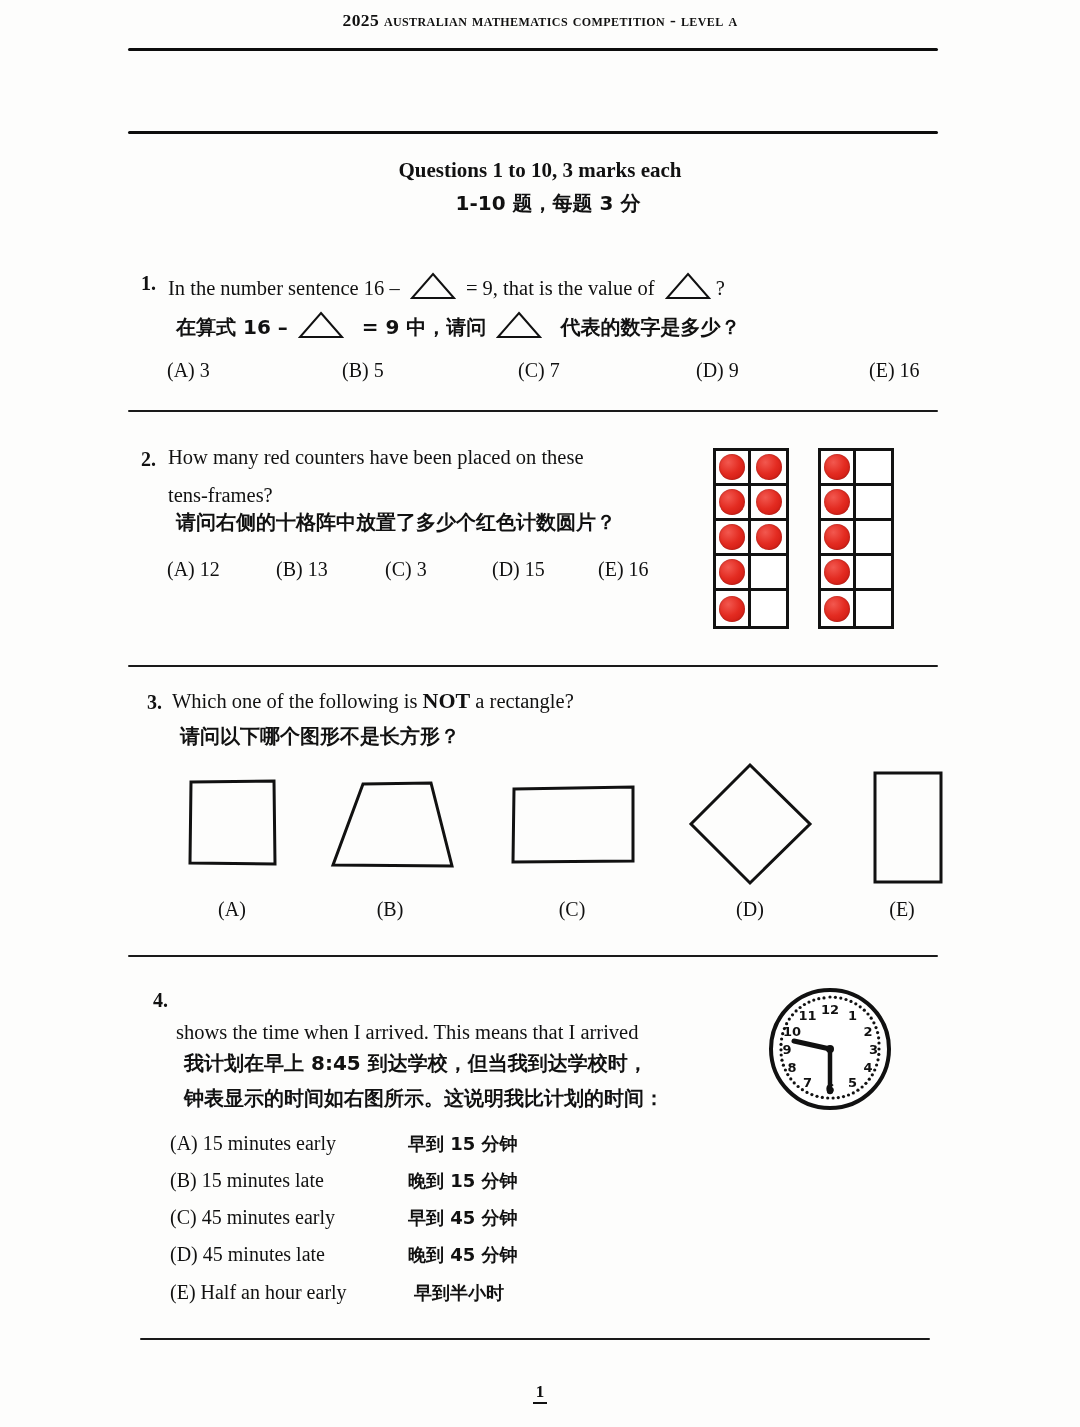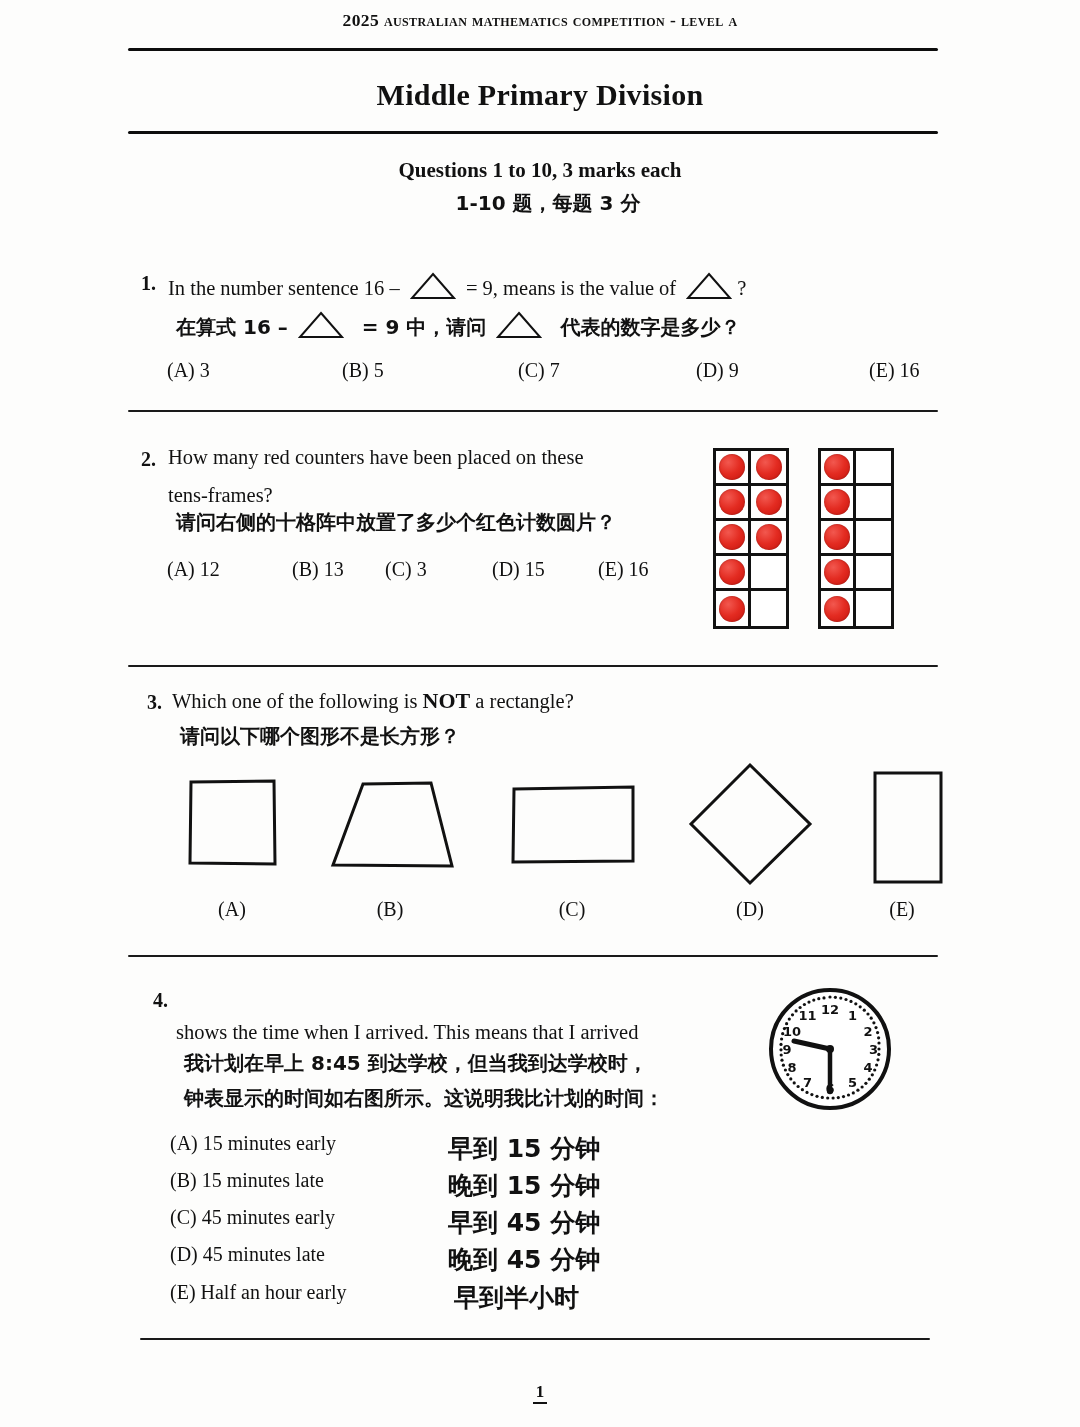--- a/index.html
+++ b/index.html
@@ -93,23 +93,22 @@
     font-size: 20px;
   }
 
   .opt {
     position: absolute;
     font-size: 20px;
     white-space: nowrap;
   }
   .opt-zh {
     position: absolute;
-    font-size: 25px;
+    font-size: 18px;
     white-space: nowrap;
-    margin-left: 40px;
   }
 
   .bold-not { font-weight: 700; font-size: 22px; }
 
   
   .tri {
     display: inline-block;
     vertical-align: -6px;
     margin: 0 4px;
   }
@@ -173,35 +172,34 @@
 </style>
 </head>
 <body>
 
 <div class="page">
 
   <div class="running-head">2025 Australian Mathematics Competition - Level A</div>
 
   <div class="rule thick" style="top:48px;"></div>
 
-  <div class="division-title">Middle Primary Division</div>
 
   <div class="rule thick" style="top:131px;"></div>
 
   <div class="instructions-en">Questions 1 to 10, 3 marks each</div>
   <div class="instructions-zh cjk">1-10 题，每题 3 分</div>
 
   <div class="q-num" style="top:272px; left:122px;">1.</div>
 
   <div class="q-line" style="top:271px; left:168px;">
     <span>In the number sentence 16 –</span>
     <svg class="tri" width="48" height="30" viewBox="0 0 48 30">
       <polygon points="24,3 45,27 3,27" fill="none" stroke="#111" stroke-width="2"></polygon>
     </svg>
-    <span>= 9, means is the value of</span>
+    <span>= 9, that is the value of</span>
     <svg class="tri" width="48" height="30" viewBox="0 0 48 30">
       <polygon points="24,3 45,27 3,27" fill="none" stroke="#111" stroke-width="2"></polygon>
     </svg><span>?</span>
   </div>
 
   <div class="q-line zh" style="top:310px; left:168px;">
     <span class="cjk">在算式 16 –</span>
     <svg class="tri" width="48" height="30" viewBox="0 0 48 30">
       <polygon points="24,3 45,27 3,27" fill="none" stroke="#111" stroke-width="2"></polygon>
     </svg>
@@ -237,21 +235,21 @@
 
   <div class="q-num" style="top:448px; left:122px;">2.</div>
   <div class="q-line" style="top:447px; left:168px;">How many red counters have been placed on these</div>
   <div class="q-line" style="top:485px; left:168px;">tens-frames?</div>
   <div class="q-line zh cjk" style="top:512px; left:168px;">请问右侧的十格阵中放置了多少个红色计数圆片？</div>
 
   <div class="opt" style="top:558px; left:167px;">
     <span>(A)</span>
     <span>12</span>
   </div>
-  <div class="opt" style="top:558px; left:276px;margin-left:16px;">
+  <div class="opt" style="top:558px; left:276px;">
     <span>(B)</span>
     <span>13</span>
   </div>
   <div class="opt" style="top:558px; left:385px;">
     <span>(C)</span>
     <span>3</span>
   </div>
   <div class="opt" style="top:558px; left:492px;">
     <span>(D)</span>
     <span>15</span>

